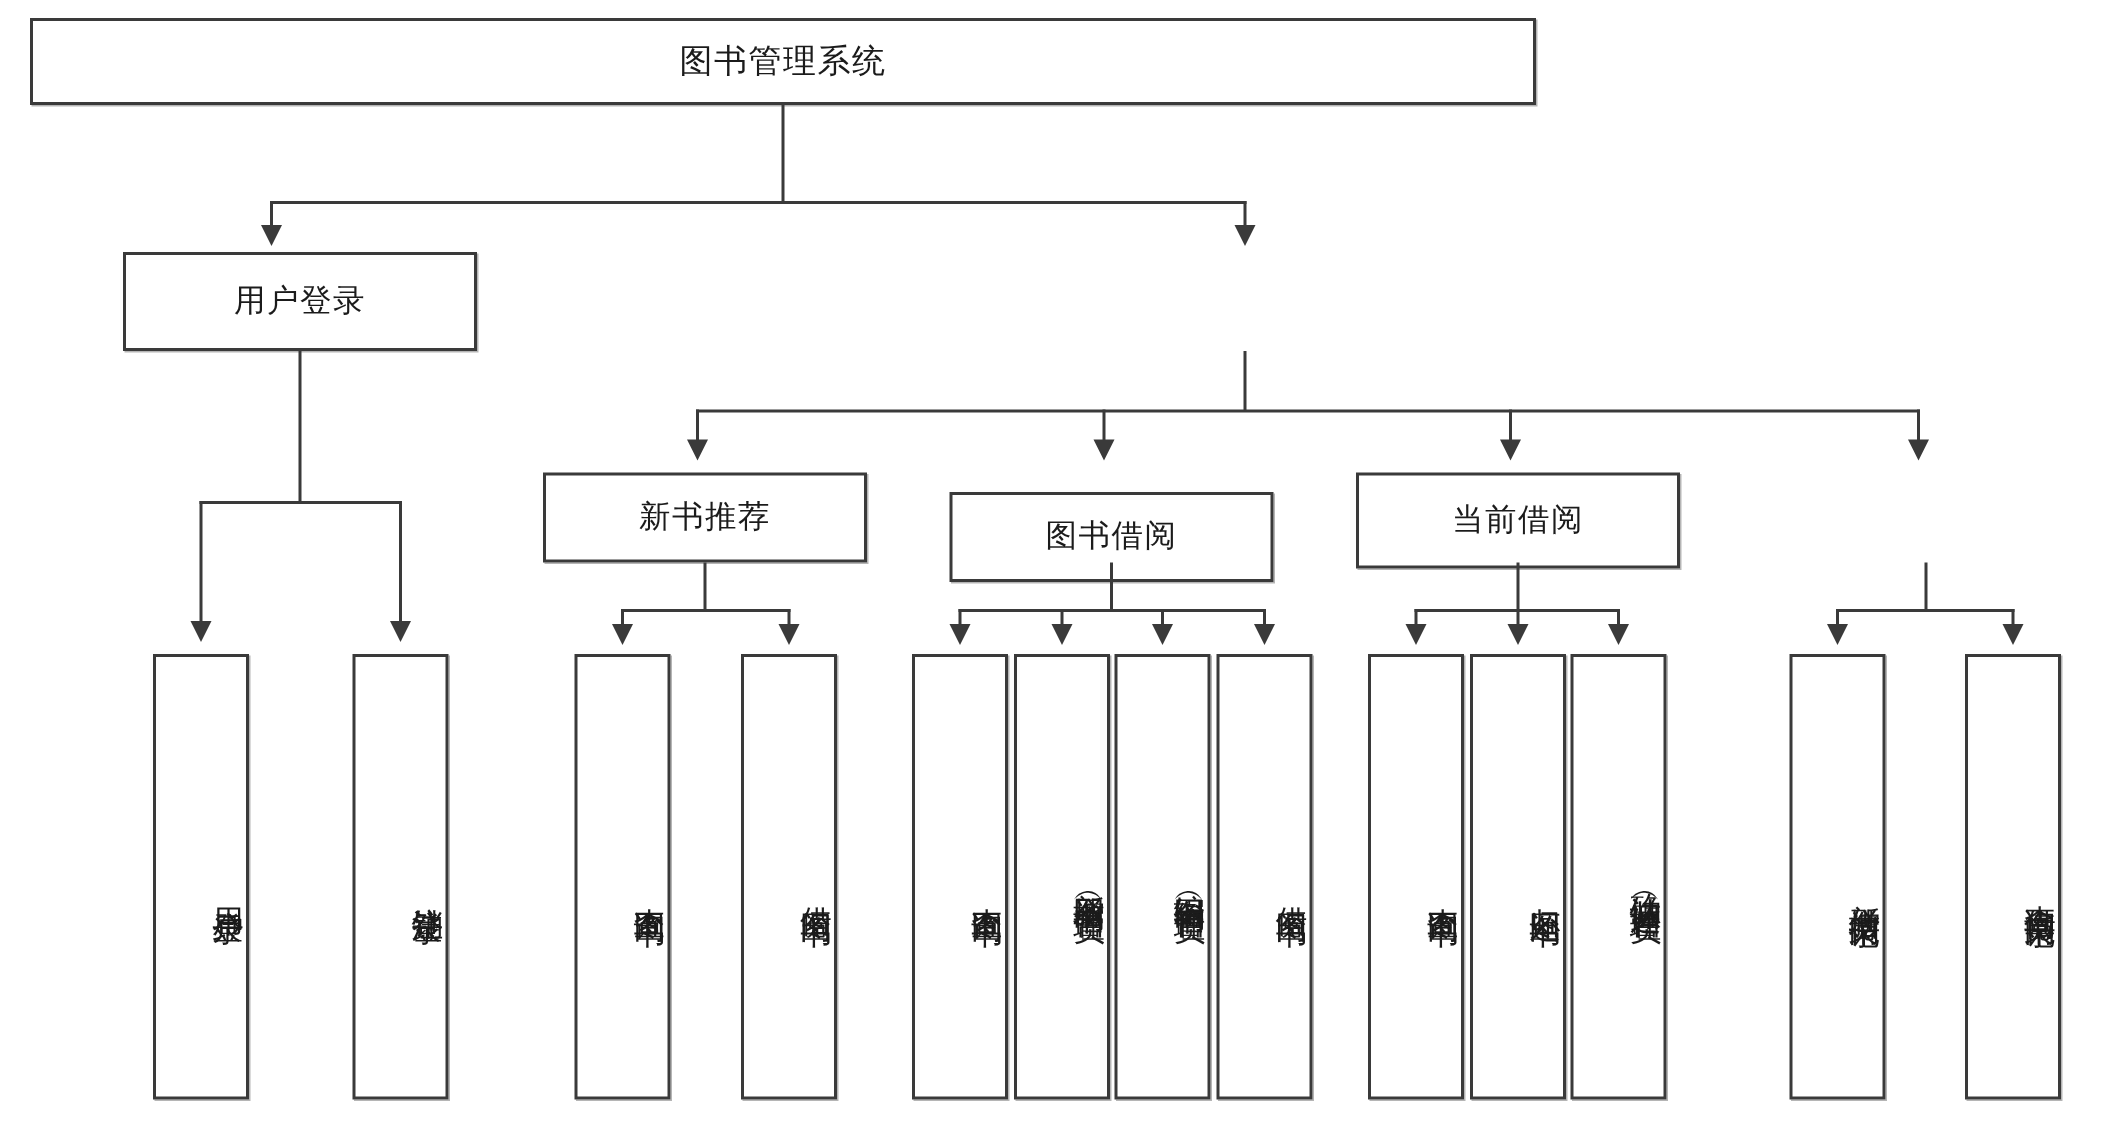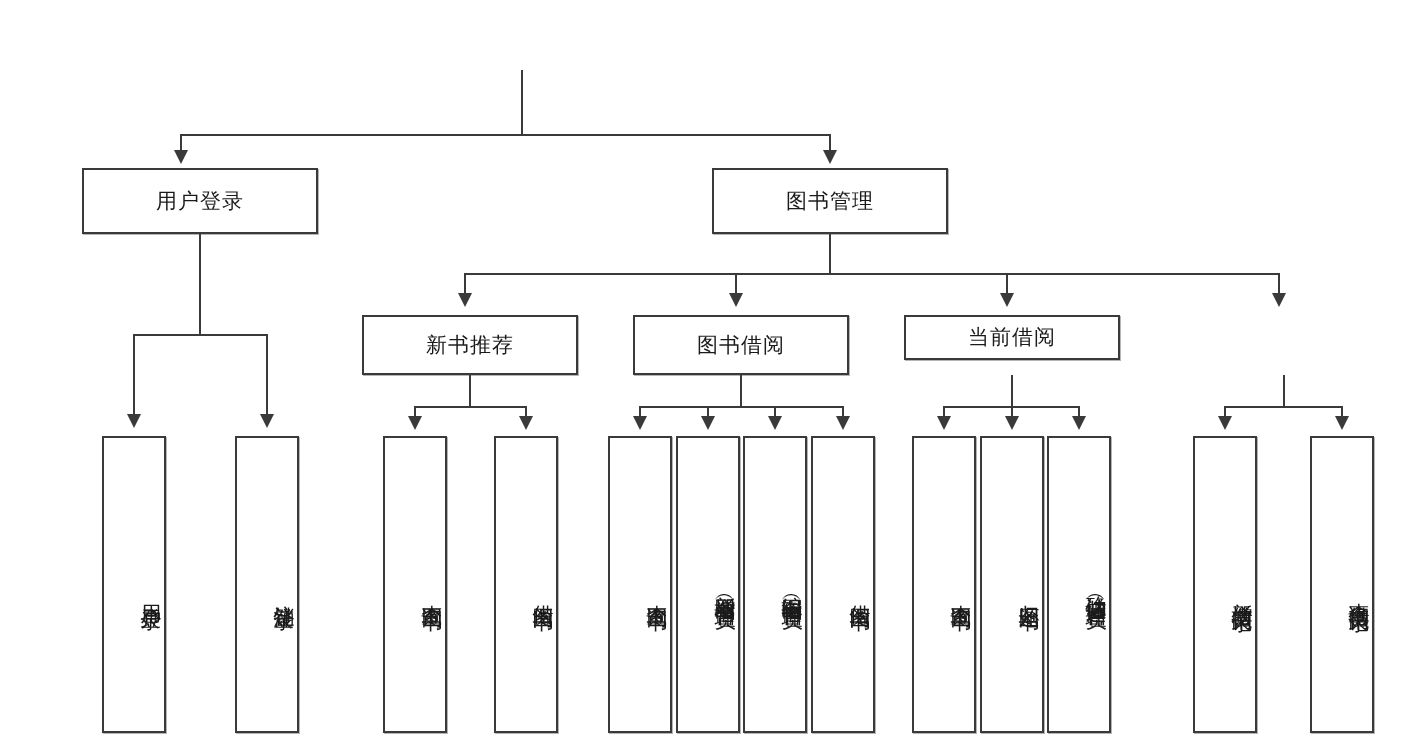--- a/index.html
+++ b/index.html
@@ -79,35 +79,35 @@
     letter-spacing: 0.5px;
     white-space: nowrap;
     pointer-events: none;
   }
 </style>
 </head>
 <body>
 
 <div id="canvas">
 
+  <div class="node root" style="left:20px; top:12px; width:1004px; height:58px;">
+    <span>图书管理系统</span>
+  </div>
 
   <div class="ln v" style="left:521px; top:70px; width:2px; height:65px;"></div>
   <div class="ln h" style="left:180px; top:134px; width:651px; height:2px;"></div>
   <div class="ln v" style="left:180px; top:134px; width:2px; height:18px;"></div>
   <div class="ln v" style="left:829px; top:134px; width:2px; height:18px;"></div>
   <div class="arrow" style="left:174px; top:150px;"></div>
   <div class="arrow" style="left:823px; top:150px;"></div>
 
   <div class="node horiz" style="left:82px; top:168px; width:236px; height:66px;">
     <span>用户登录</span>
   </div>
 
-  <div class="node horiz" style="left:712px; top:168px; width:236px; height:66px;">
-    <span>图书管理</span>
-  </div>
 
   <div class="ln v" style="left:199px; top:234px; width:2px; height:101px;"></div>
   <div class="ln h" style="left:133px; top:334px; width:135px; height:2px;"></div>
   <div class="ln v" style="left:133px; top:334px; width:2px; height:82px;"></div>
   <div class="ln v" style="left:266px; top:334px; width:2px; height:82px;"></div>
   <div class="arrow" style="left:127px; top:414px;"></div>
   <div class="arrow" style="left:260px; top:414px;"></div>
 
   <div class="ln v" style="left:829px; top:234px; width:2px; height:40px;"></div>
   <div class="ln h" style="left:464px; top:273px; width:816px; height:2px;"></div>
@@ -116,24 +116,24 @@
   <div class="ln v" style="left:1006px; top:273px; width:2px; height:22px;"></div>
   <div class="ln v" style="left:1278px; top:273px; width:2px; height:22px;"></div>
   <div class="arrow" style="left:458px; top:293px;"></div>
   <div class="arrow" style="left:729px; top:293px;"></div>
   <div class="arrow" style="left:1000px; top:293px;"></div>
   <div class="arrow" style="left:1272px; top:293px;"></div>
 
   <div class="node horiz" style="left:362px; top:315px; width:216px; height:60px;">
     <span>新书推荐</span>
   </div>
-  <div class="node horiz" style="left:633px; top:315px; width:216px; height:60px;">
+  <div class="node horiz" style="left:633px; top:328px; width:216px; height:60px;">
     <span>图书借阅</span>
   </div>
-  <div class="node horiz" style="left:904px; top:315px; width:216px; height:45px;font-family:Liberation Serif, serif;">
+  <div class="node horiz" style="left:904px; top:315px; width:216px; height:64px;">
     <span>当前借阅</span>
   </div>
 
   <div class="ln v" style="left:469px; top:375px; width:2px; height:32px;"></div>
   <div class="ln h" style="left:414px; top:406px; width:113px; height:2px;"></div>
   <div class="ln v" style="left:414px; top:406px; width:2px; height:12px;"></div>
   <div class="ln v" style="left:525px; top:406px; width:2px; height:12px;"></div>
   <div class="arrow" style="left:408px; top:416px;"></div>
   <div class="arrow" style="left:519px; top:416px;"></div>
 

